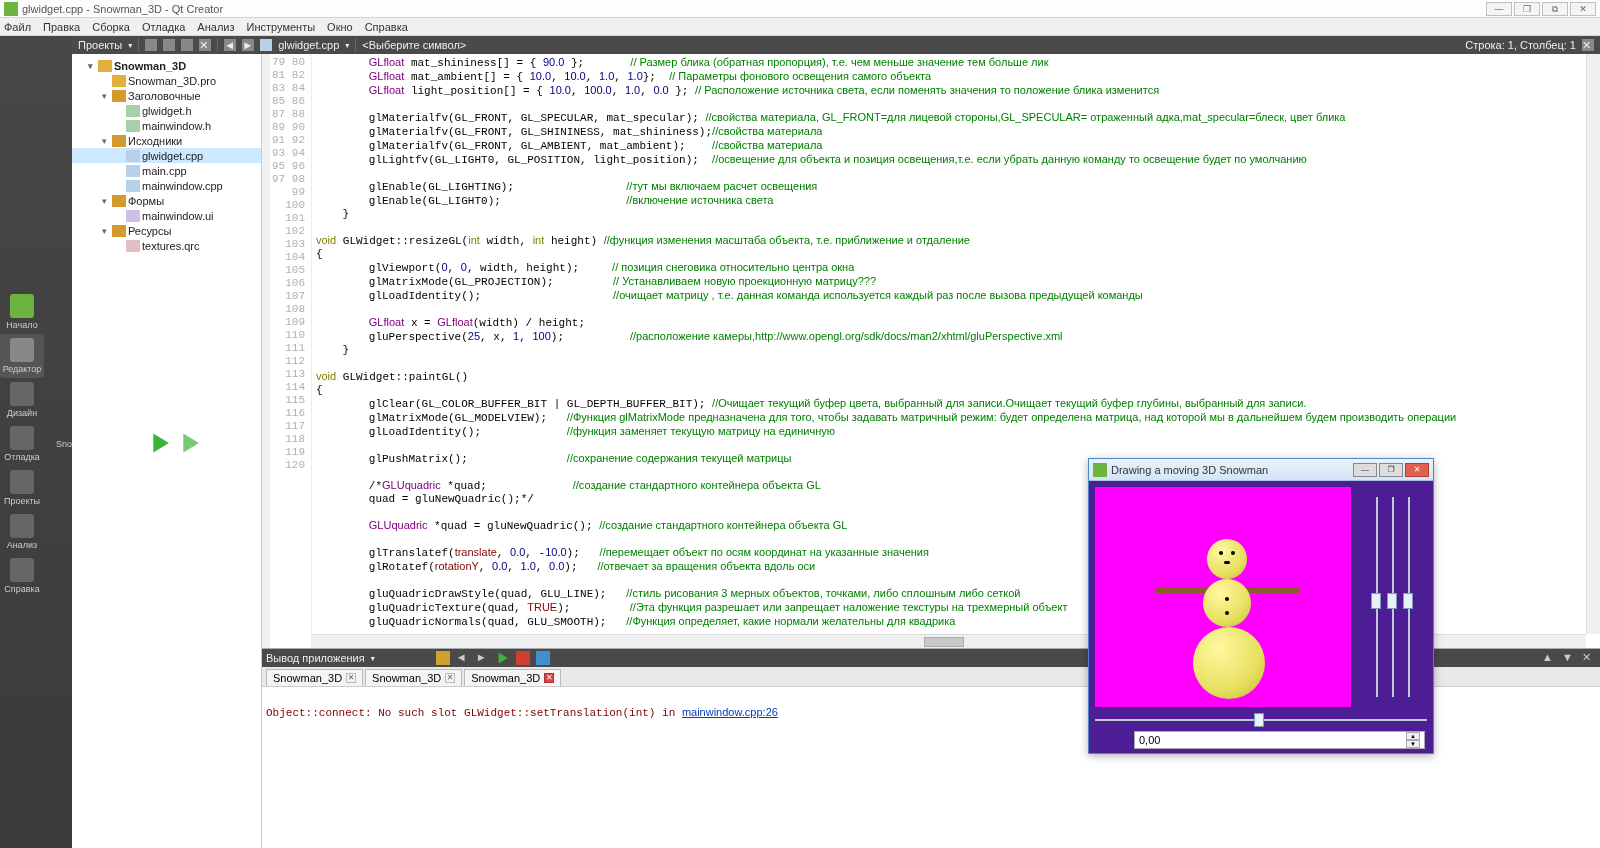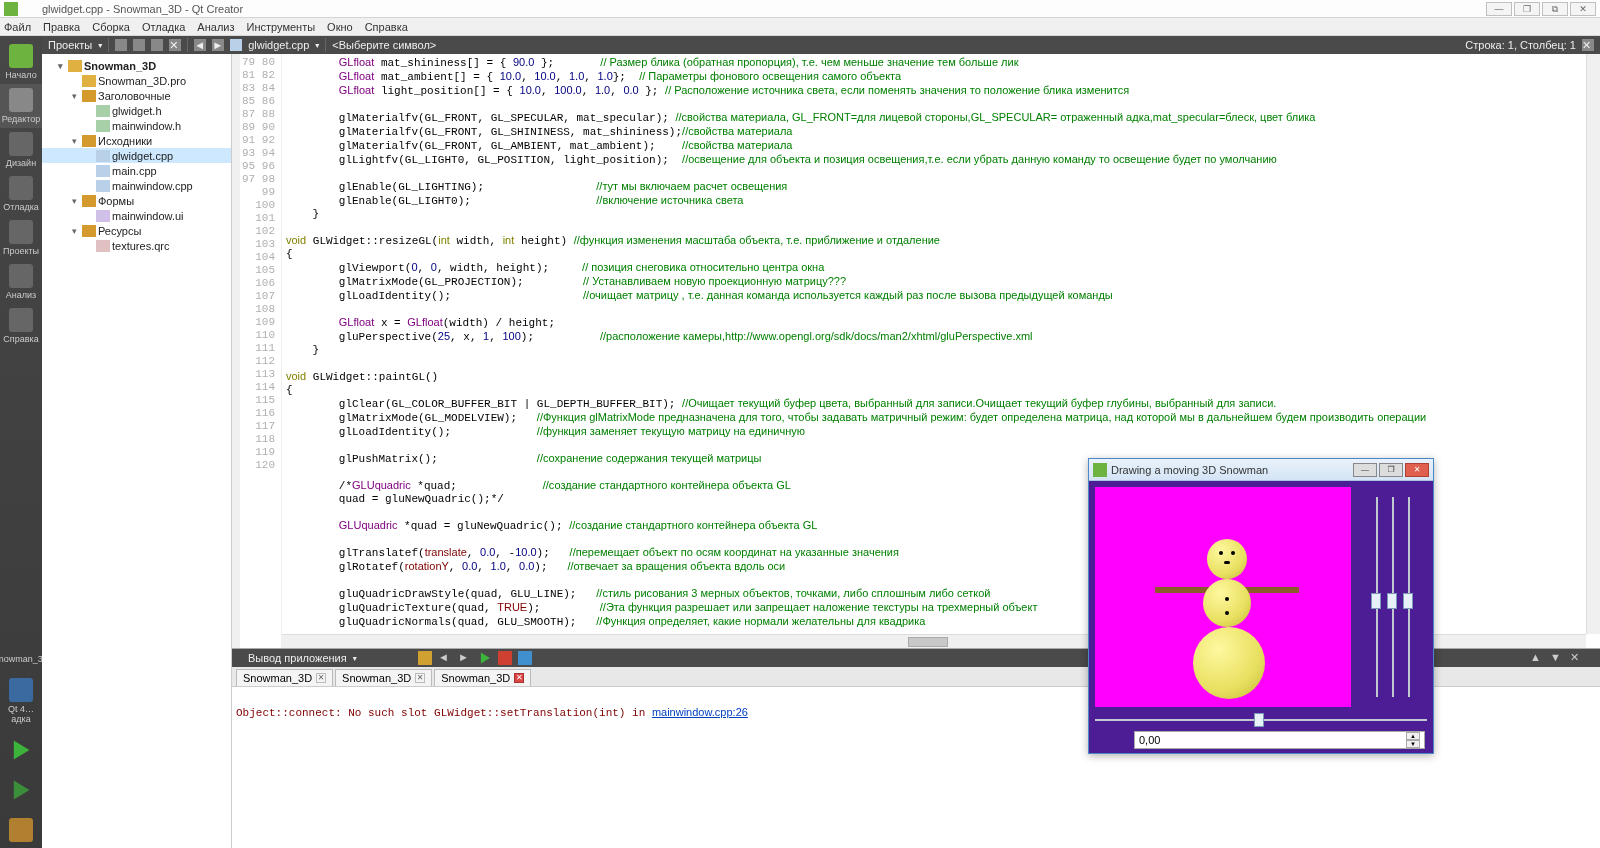--- a/index.html
+++ b/index.html
@@ -1,29 +1,29 @@
 <!DOCTYPE html>
 <html><head>
 <meta charset="utf-8">
 <style>
 * { margin: 0; padding: 0; box-sizing: border-box; font-family: "Segoe UI", Tahoma, sans-serif; font-size: 11px; }
 body { background: #f0f0f0; width: 1600px; height: 848px; overflow: hidden; position: relative; }
 
 .title-bar { height: 18px; background: #fdfdfd; border-bottom: 1px solid #d4d4d4; display: flex; align-items: center; padding: 0 4px; }
 .title-bar .icon { width: 14px; height: 14px; background: #6cb33f; margin-right: 4px; }
-.title-bar .title { color: #555; flex: 1; margin-left: 20px; }
+.title-bar .title { color: #555; flex: 1; }
 .title-bar .win-btns { display: flex; gap: 2px; }
 .title-bar .win-btn { width: 26px; height: 14px; border: 1px solid #c0c0c0; background: #f4f4f4; text-align: center; line-height: 12px; font-size: 9px; color: #666; }
 
 .menu-bar { height: 18px; background: #f0f0f0; border-bottom: 1px solid #d8d8d8; display: flex; align-items: center; padding: 0 4px; gap: 12px; }
 .menu-bar span { color: #333; }
 
 .content-wrap { display: flex; height: calc(100% - 36px); }
 
-.side-rail { width: 42px; background: linear-gradient(#474747,#3a3a3a); color: #ddd; display: flex; flex-direction: column; align-items: center; padding-top: 4px; gap: 6px; }
+.side-rail { width: 72px; background: linear-gradient(#474747,#3a3a3a); color: #ddd; display: flex; align-items: center; padding-top: 4px; gap: 6px; }
 .rail-item { width: 44px; text-align: center; padding: 4px 0; cursor: pointer; }
 .rail-item .ico { width: 24px; height: 24px; margin: 0 auto 2px; border-radius: 3px; }
 .rail-item .lbl { font-size: 9px; color: #ccc; }
 .rail-item.sel { background: #555; border-radius: 3px; }
 .rail-spacer { flex: 1; }
 .rail-bottom-lbl { font-size: 9px; color: #ccc; text-align: center; padding: 4px 0; }
 
 .main-col { flex: 1; display: flex; flex-direction: column; }
 .top-dark-bar { height: 18px; background: #4a4a4a; color: #eee; display: flex; align-items: center; padding: 0 6px; gap: 6px; }
 .top-dark-bar .sep { width: 1px; height: 14px; background: #666; }
@@ -54,21 +54,21 @@
 .code .kw { color: #808000; }
 .code .ty { color: #800080; }
 .code .cm { color: #008000; }
 .code .nm { color: #000080; }
 .code .id { color: #800000; }
 .editor-scroll { position: absolute; bottom: 0; left: 42px; right: 14px; height: 14px; background: #f0f0f0; border-top: 1px solid #ddd; }
 .editor-scroll .thumb { position: absolute; left: 48%; width: 40px; height: 10px; top: 2px; background: #c8c8c8; border: 1px solid #aaa; }
 .editor-vscroll { position: absolute; right: 0; top: 0; bottom: 14px; width: 14px; background: #f0f0f0; border-left: 1px solid #ddd; }
 
 .output-pane { height: 200px; border-top: 1px solid #aaa; display: flex; flex-direction: column; background: #eee; }
-.out-toolbar { height: 18px; background: #4a4a4a; color: #eee; display: flex; align-items: center; padding: 0 16px; gap: 6px; }
+.out-toolbar { height: 18px; background: #4a4a4a; color: #eee; display: flex; align-items: center; padding: 0 4px; gap: 6px; }
 .out-toolbar .btn { width: 14px; height: 14px; }
 .out-tabs { height: 20px; background: #e8e8e8; border-bottom: 1px solid #ccc; display: flex; align-items: flex-end; padding: 0 4px; }
 .out-tab { padding: 2px 6px; border: 1px solid #bbb; border-bottom: none; background: #f4f4f4; margin-right: 2px; display: flex; align-items: center; gap: 4px; }
 .out-tab .x { width: 10px; height: 10px; border: 1px solid #bbb; font-size: 8px; text-align: center; line-height: 8px; color: #666; }
 .out-tab.active .x { background: #d44; color: #fff; border-color: #a33; }
 .out-body { flex: 1; background: #fff; font-family: "Courier New", monospace; font-size: 11px; padding: 4px; color: #800000; line-height: 14px; }
 .out-body a { color: #0040c0; text-decoration: underline; }
 
 
 .app-win { position: absolute; left: 1088px; top: 458px; width: 346px; height: 296px; background: #4c1d95; border: 1px solid #4a88c8; box-shadow: 0 2px 8px rgba(0,0,0,0.3); }

